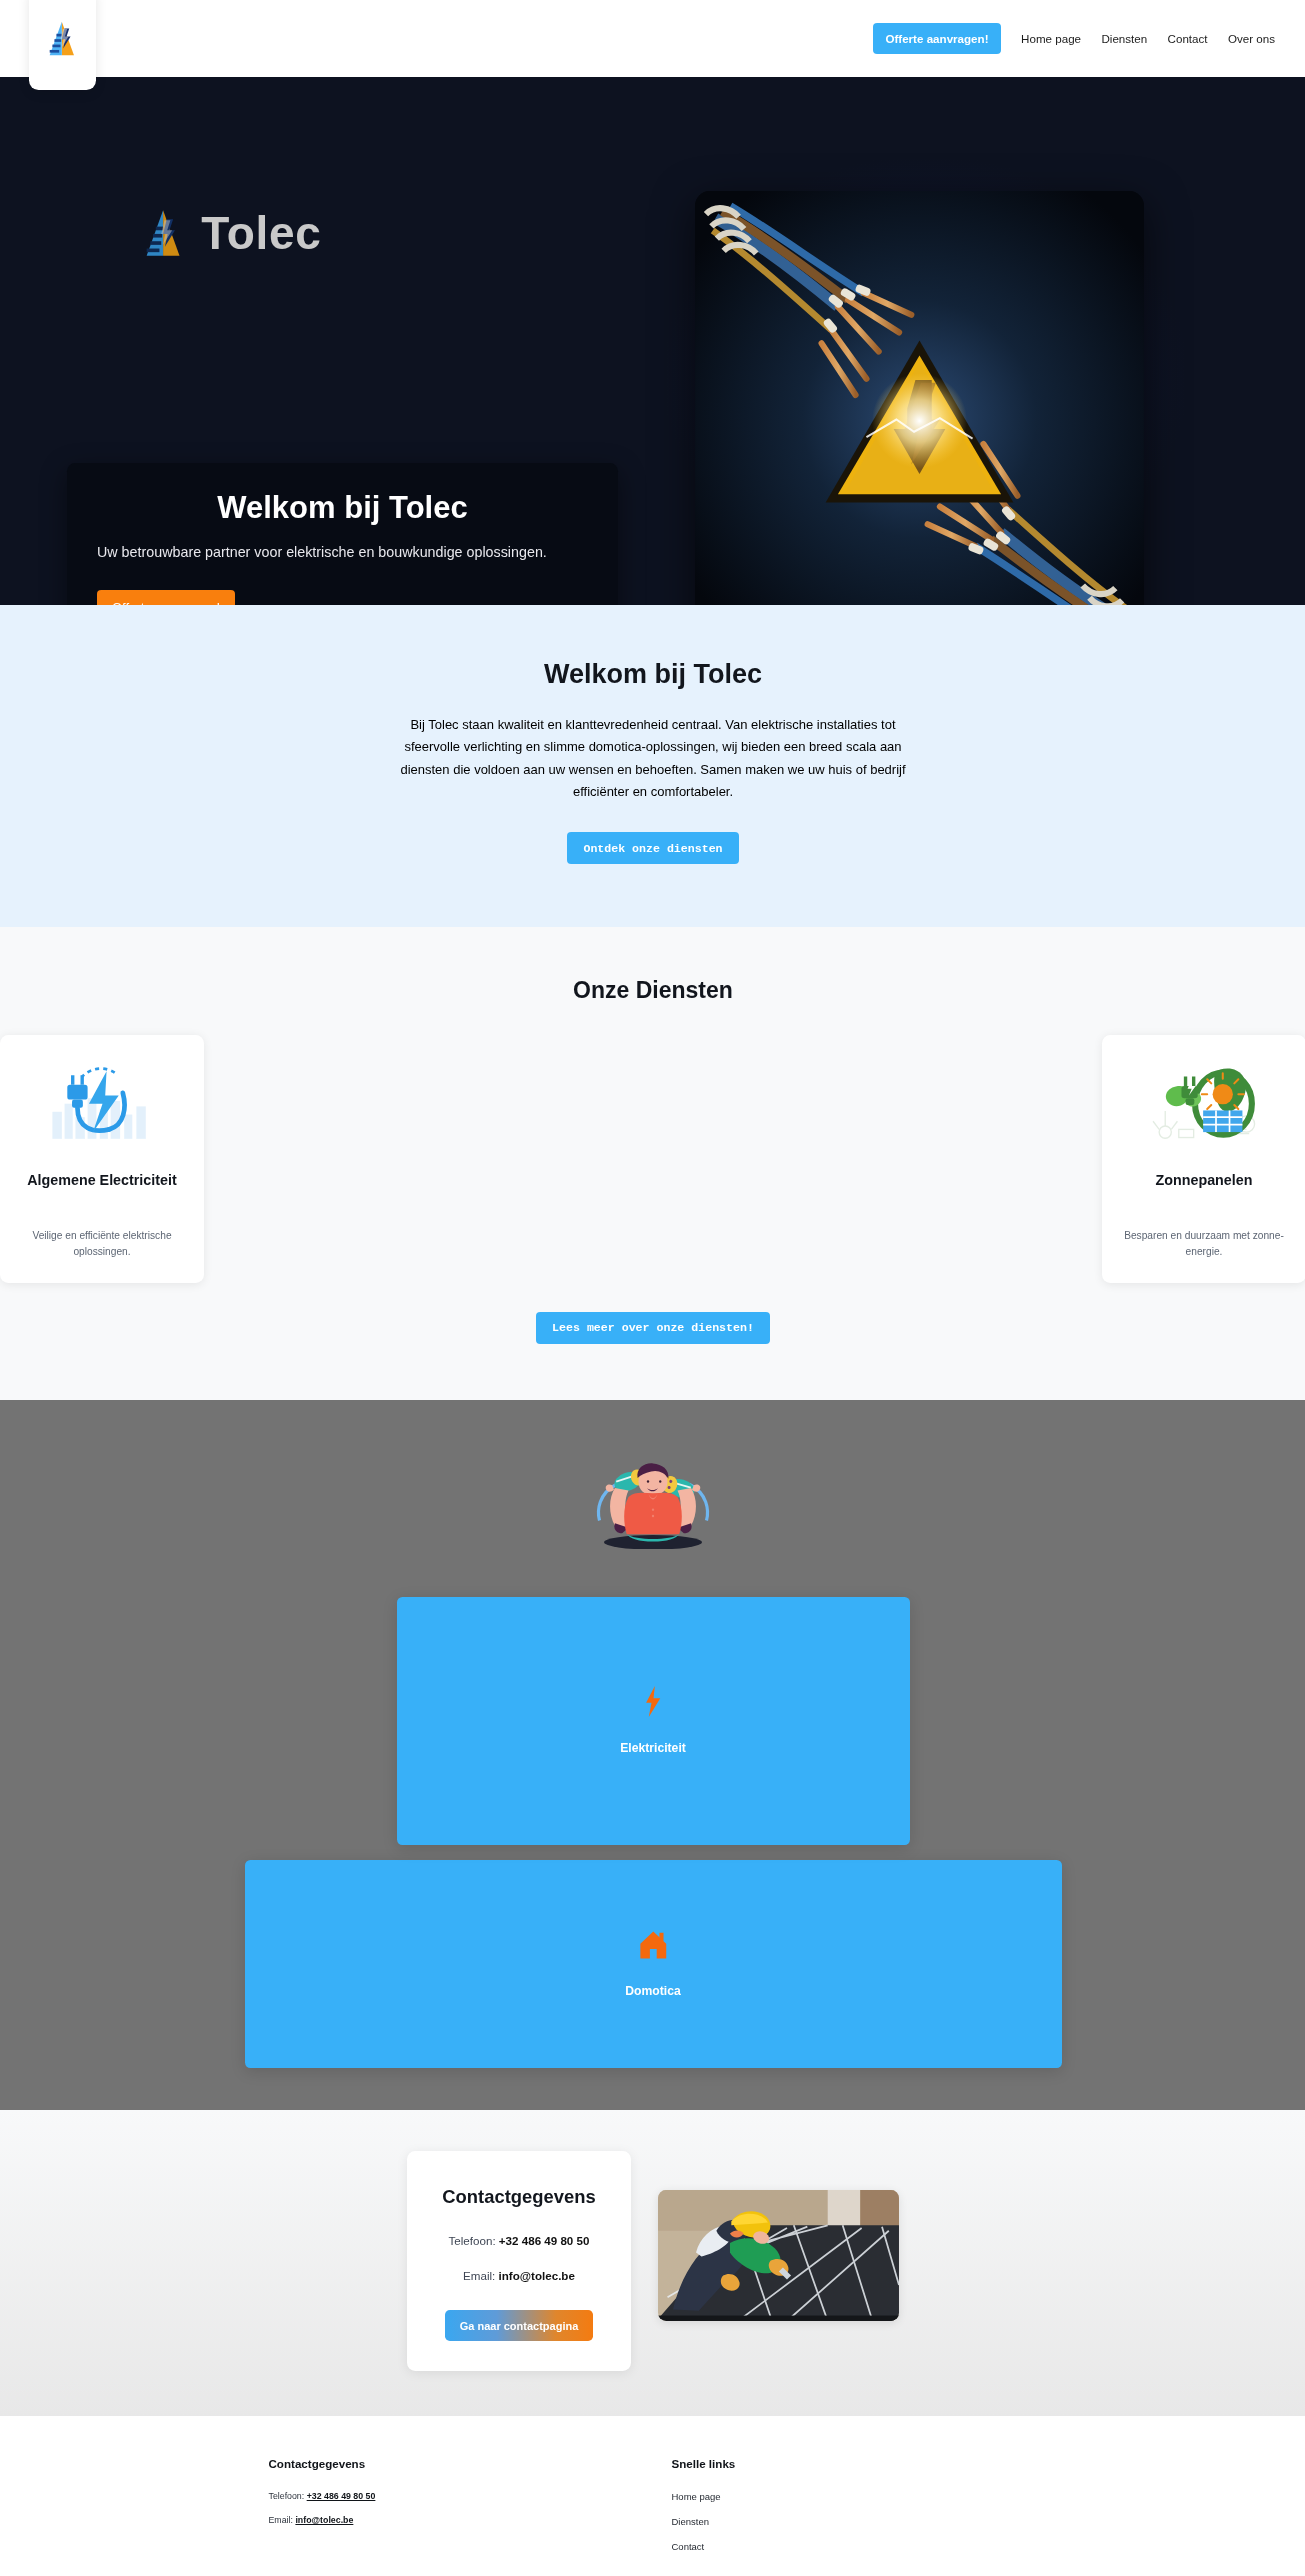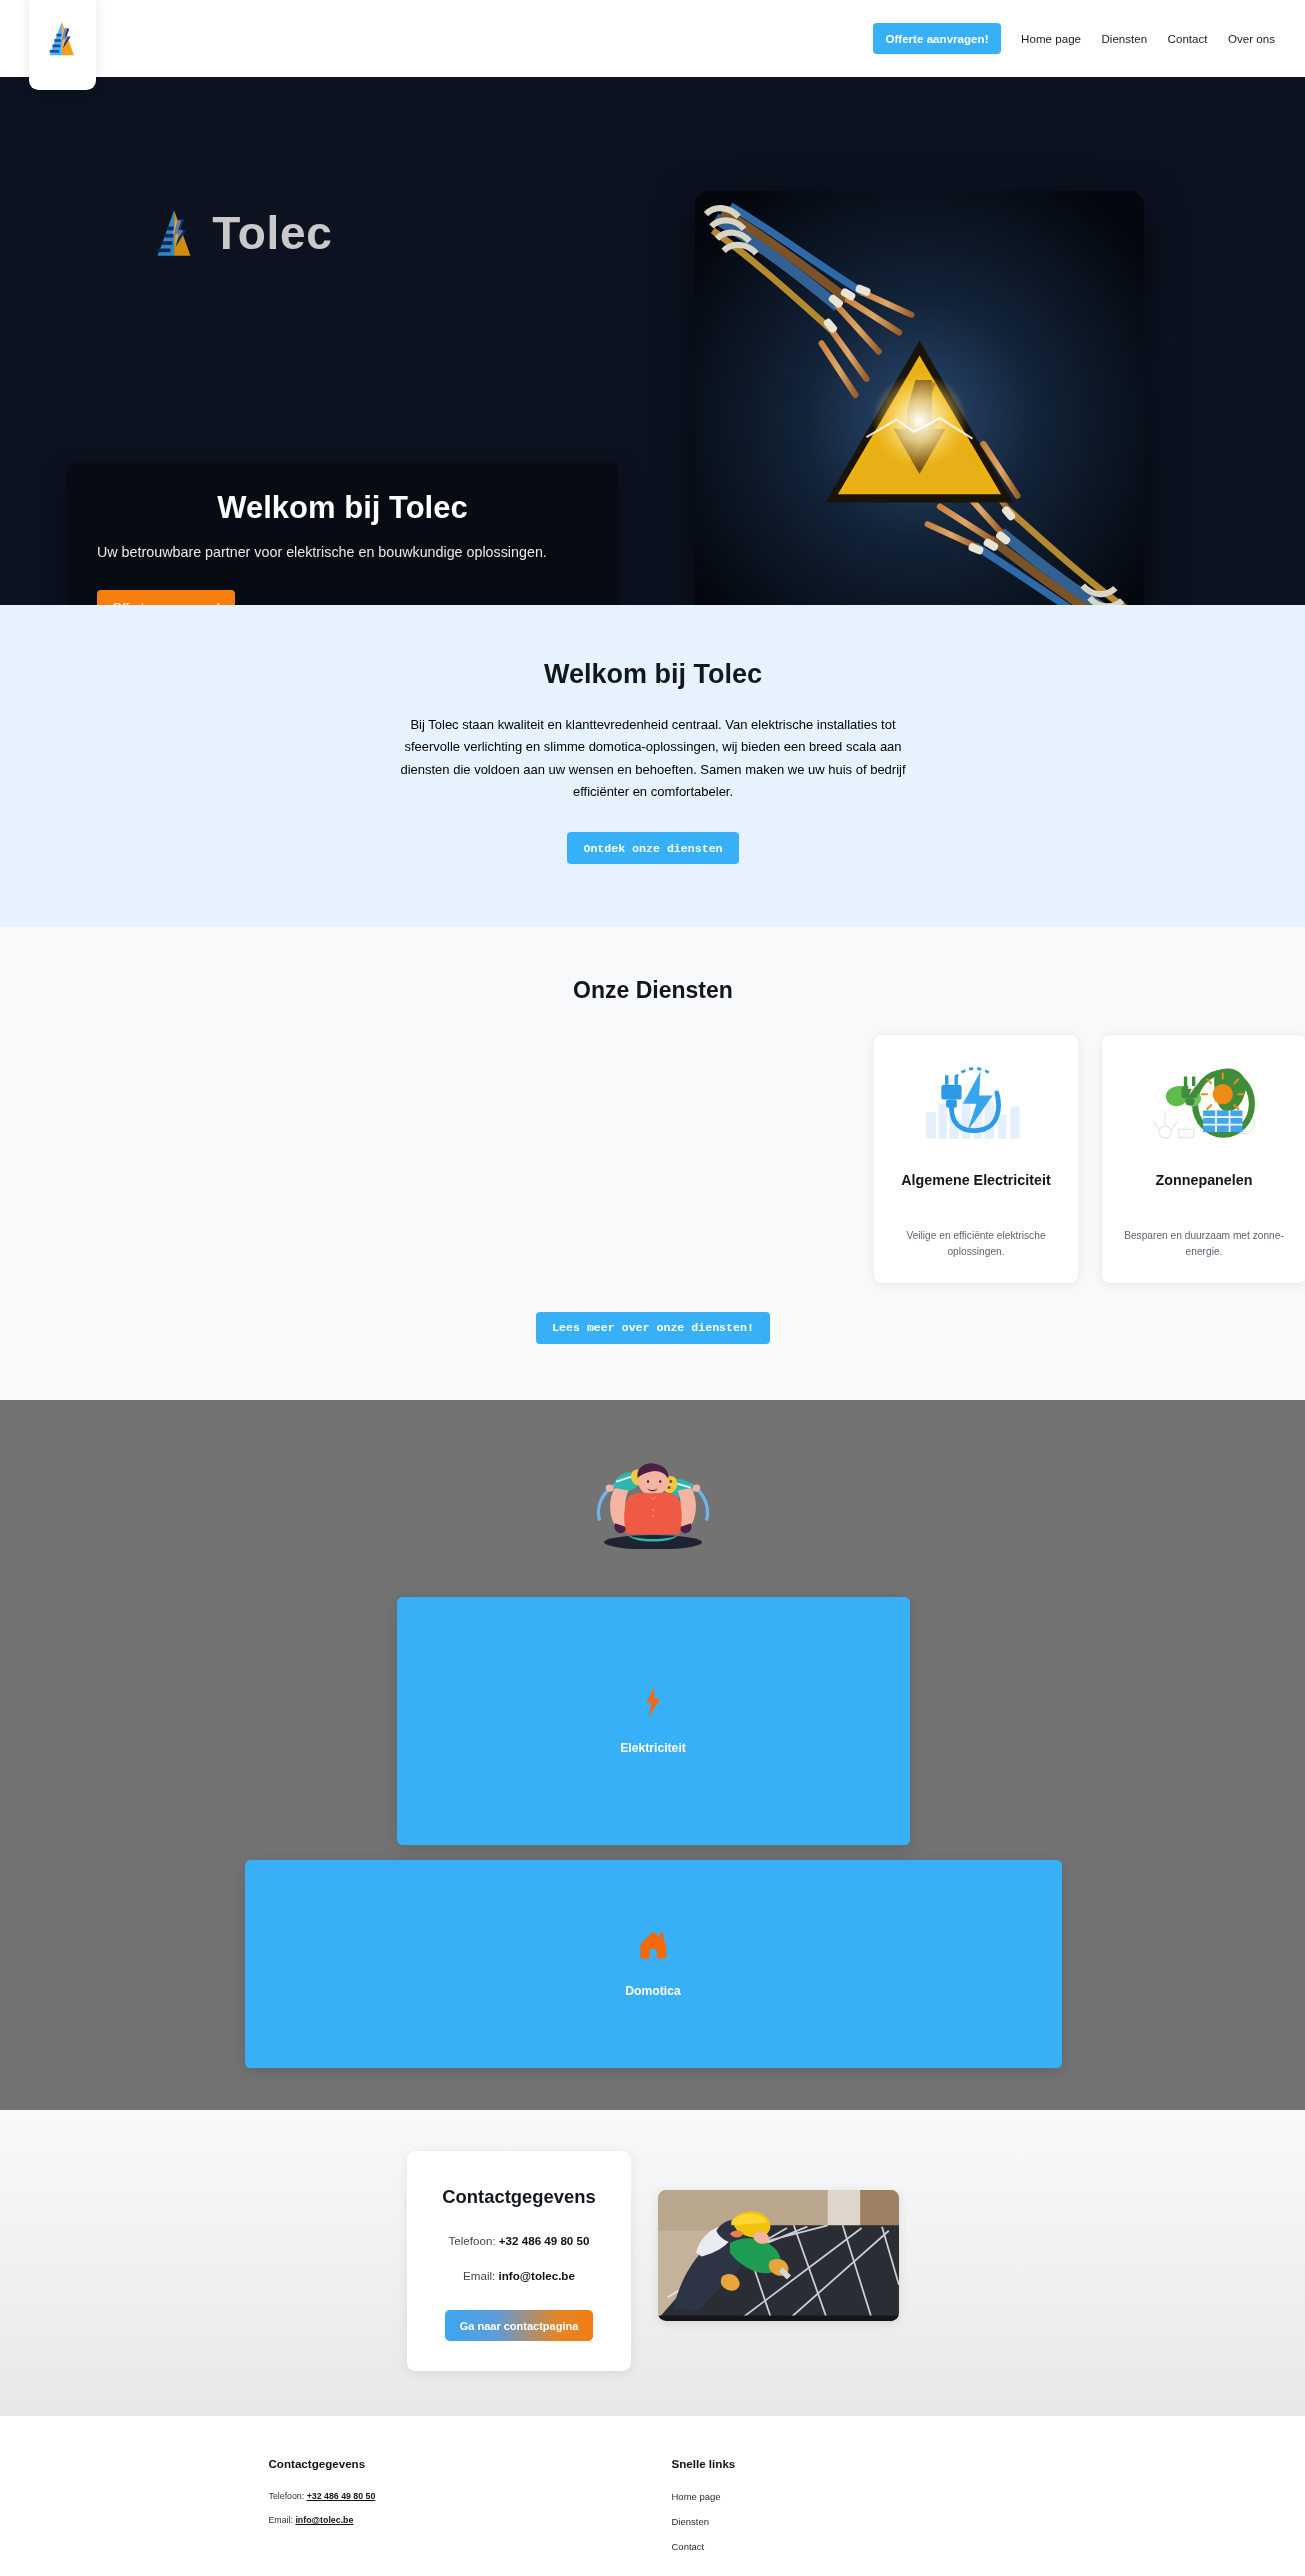--- a/index.html
+++ b/index.html
@@ -71,21 +71,21 @@
   }
   .hero-glow{
     position:absolute;
     right:122px; top:82px;
     width:517px; height:435px;
     background:radial-gradient(ellipse at center, rgba(40,60,160,.55) 0%, rgba(20,30,90,.18) 45%, rgba(13,18,32,0) 72%);
     pointer-events:none;
   }
   .hero-brand{
     position:absolute;
-    left:154px; top:129px;
+    left:143px; top:129px;
     display:flex;
     align-items:center;
     gap:16.3px;
   }
   .hero-brand-text{
     font-size:46px;
     font-weight:700;
     color:#c9c9c9;
     letter-spacing:0.7px;
   }
@@ -169,22 +169,22 @@
     text-align:center;
   }
   .diensten h2{
     font-size:23px;
     font-weight:700;
     color:#12161d;
     margin-bottom:31px;
   }
   .cards{
     display:flex;
-    justify-content:flex-end;
-    gap:24px;
+    justify-content:space-between;
+    gap:30px;
   }
   .svc-card{
     width:204px;
     background:#ffffff;
     border-radius:8.2px;
     box-shadow:0 1.4px 9.5px rgba(0,0,0,.08);
     padding:20.4px 16.3px 23px 16.3px;
     text-align:center;
   }
   .svc-illus{

